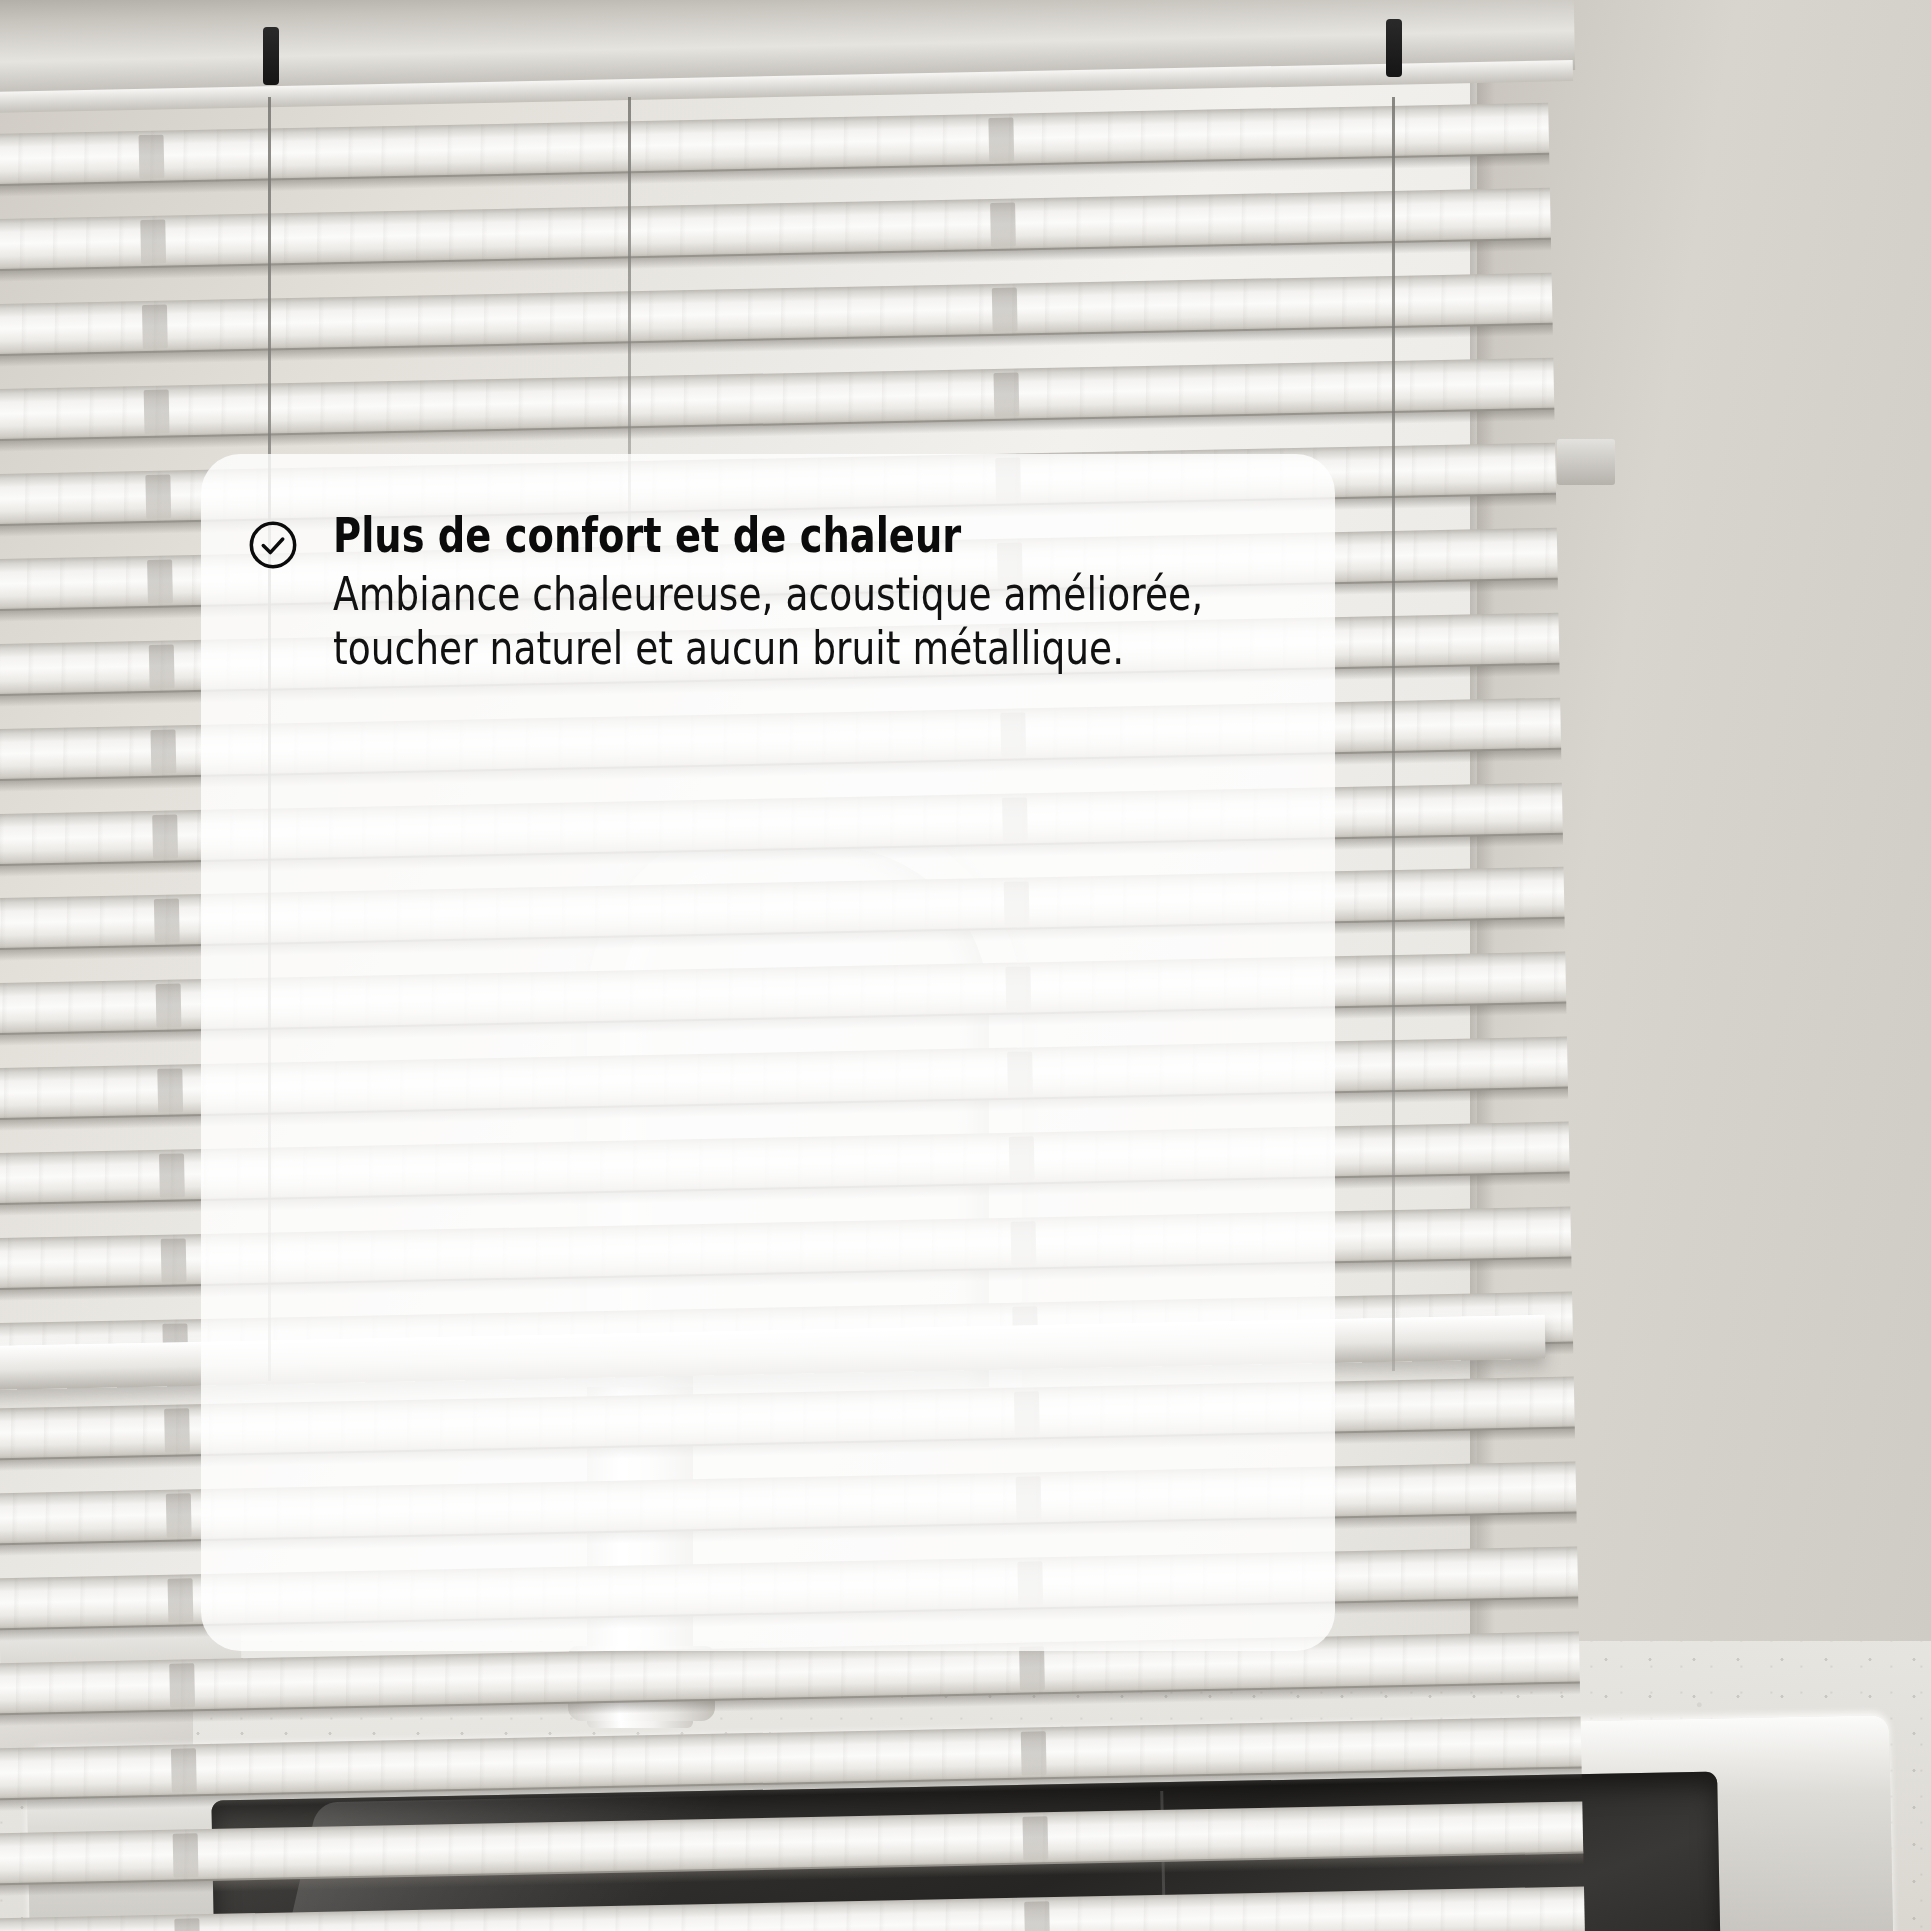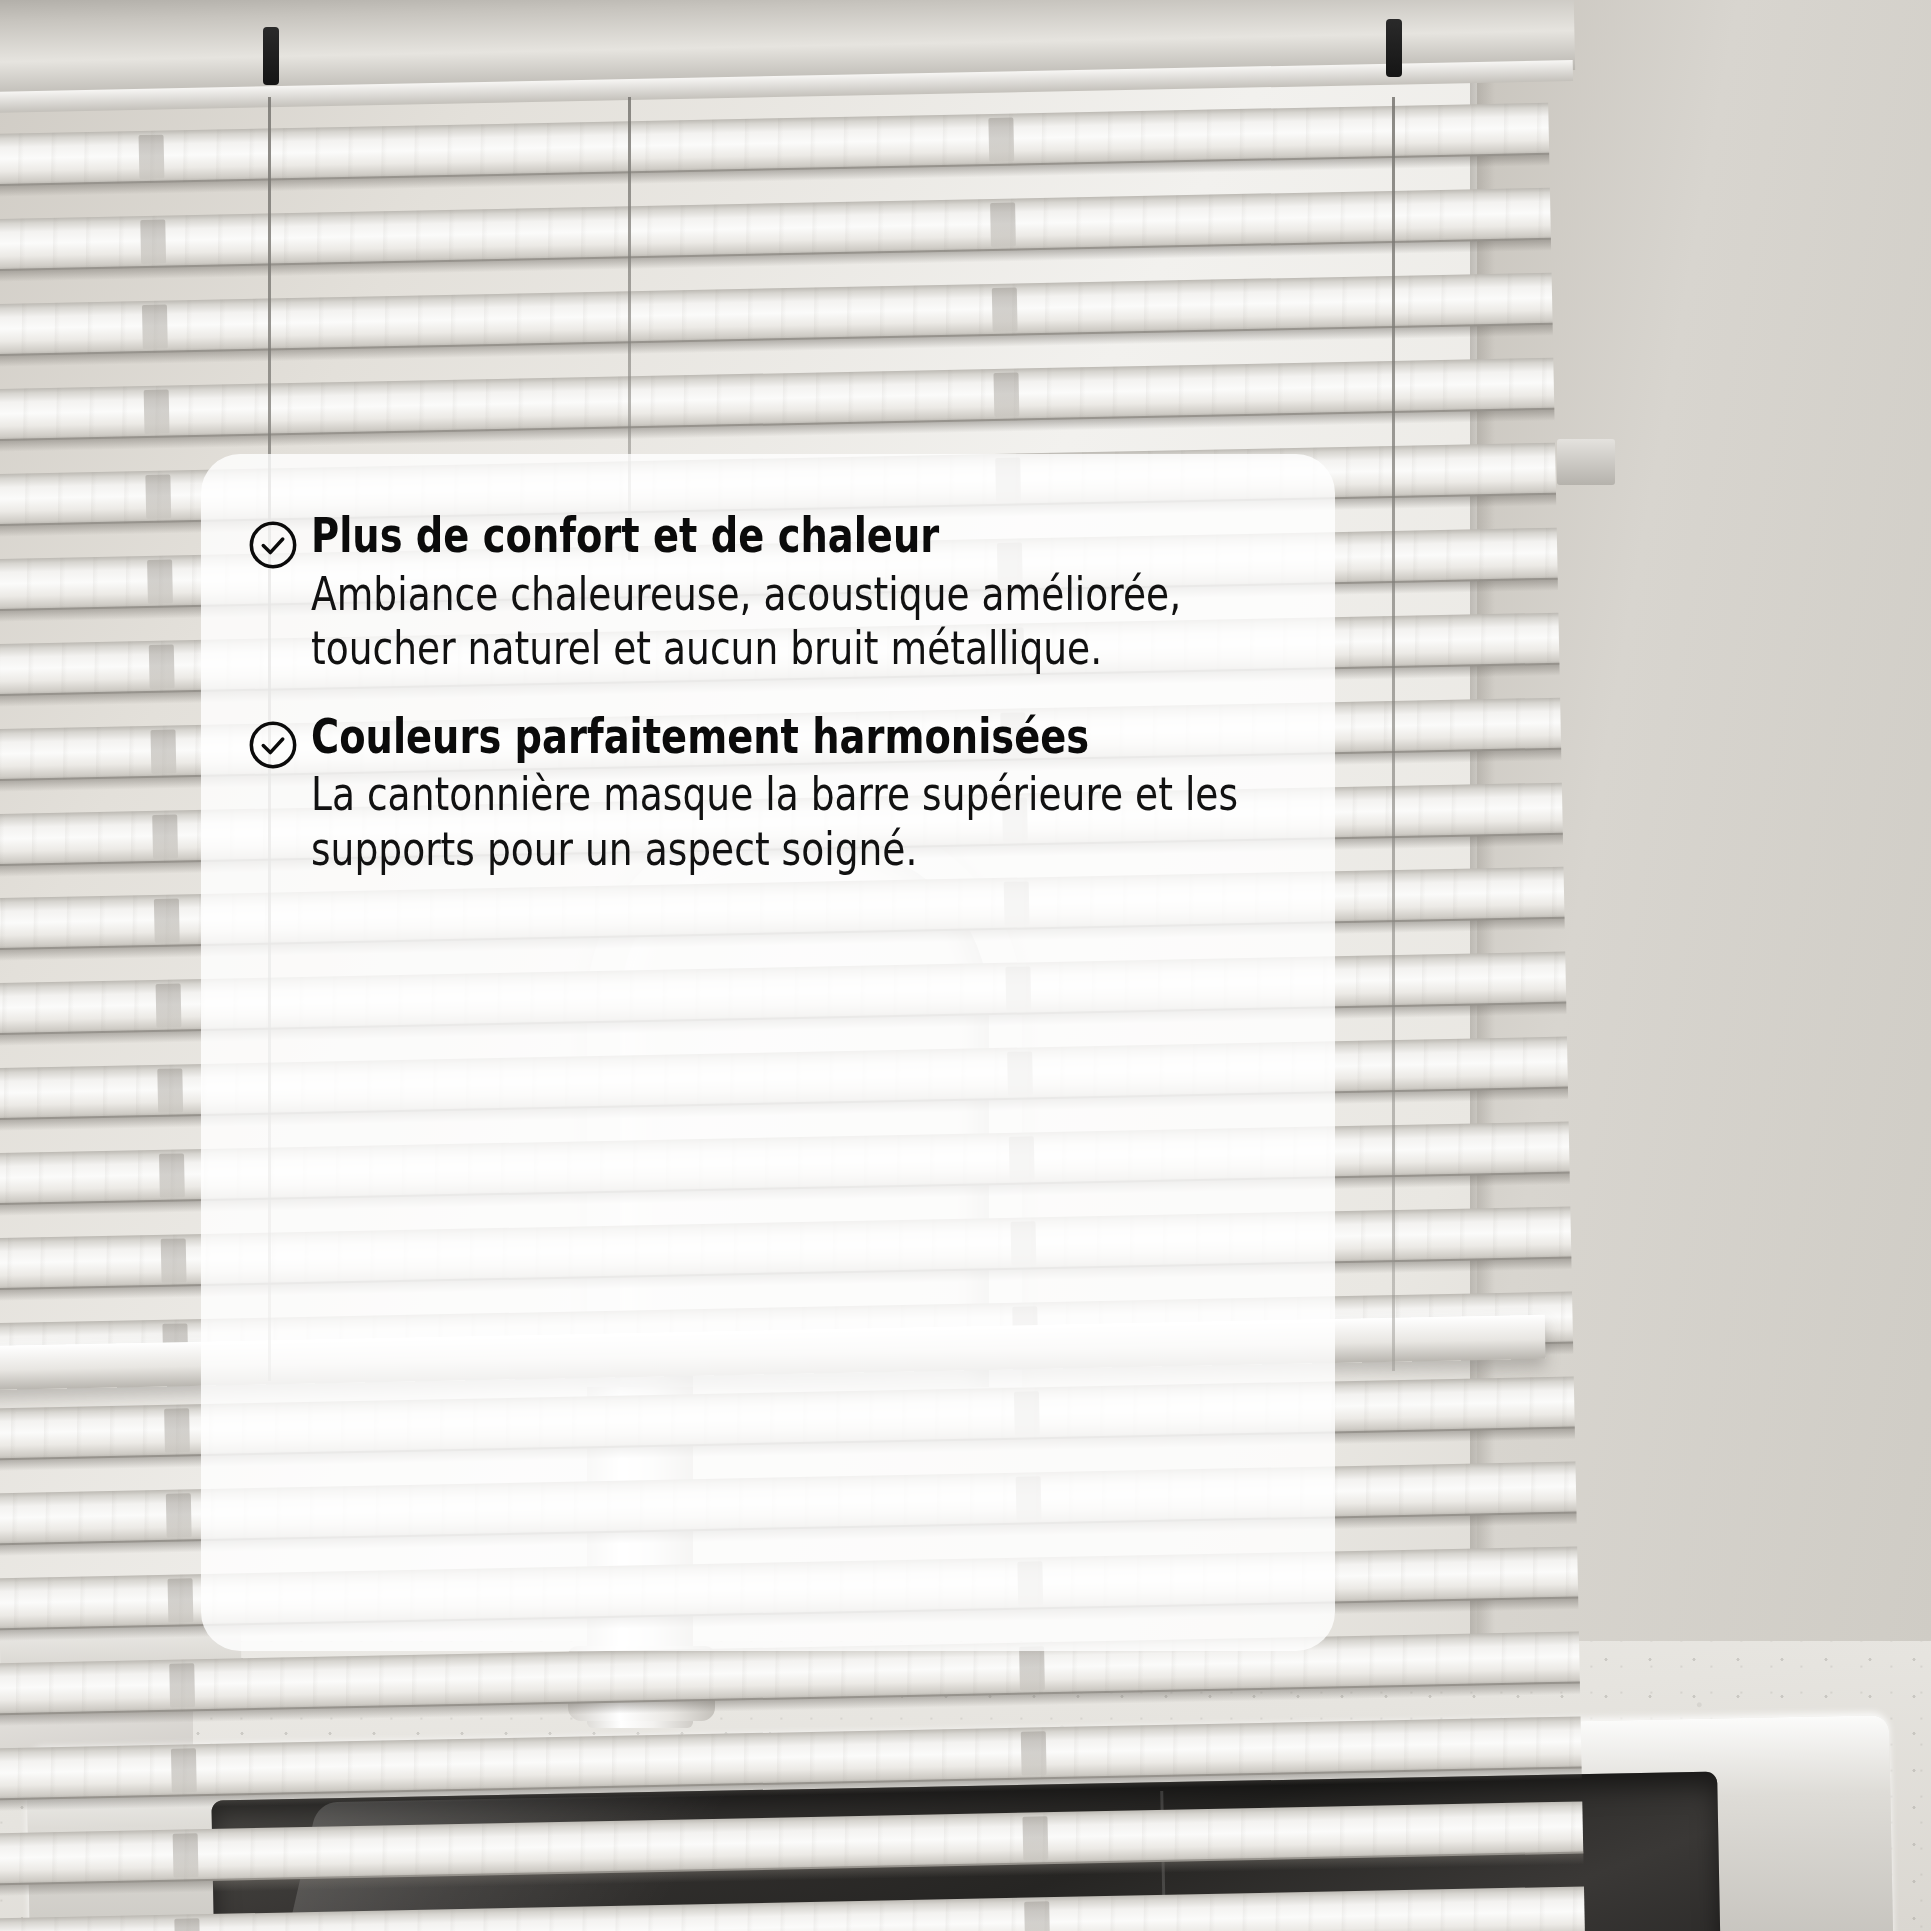--- a/index.html
+++ b/index.html
@@ -313,21 +313,21 @@
     padding: 56px 62px 39px 46px;
   }
   .benefit-list {
     display: flex;
     flex-direction: column;
     gap: 35px;
   }
   .benefit {
     display: flex;
     align-items: flex-start;
-    gap: 12px;
+    gap: 34px;
   }
   .check-icon {
     flex: 0 0 auto;
     width: 52px;
     height: 52px;
     margin-top: 8.7px;
   }
   .check-icon svg { display: block; width: 52px; height: 52px; }
   .benefit-body { flex: 1 1 auto; min-width: 0; }
   .benefit-title {
@@ -566,31 +566,19 @@
             <path d="M15 24.5 L21.5 31 L33 18.5" fill="none" stroke="#0b0b0b" stroke-width="3.2" stroke-linecap="round" stroke-linejoin="round"></path>
           </svg>
         </span>
         <div class="benefit-body">
           <div class="benefit-title">Plus de confort et de chaleur</div>
           <div class="benefit-desc">Ambiance chaleureuse, acoustique améliorée, toucher naturel et aucun bruit métallique.</div>
         </div>
       </div>
 
 
-      <div class="benefit">
-        <span class="check-icon">
-          <svg viewBox="0 0 48 48" aria-hidden="true">
-            <circle cx="24" cy="24" r="20" fill="none" stroke="#0b0b0b" stroke-width="3.2"></circle>
-            <path d="M15 24.5 L21.5 31 L33 18.5" fill="none" stroke="#0b0b0b" stroke-width="3.2" stroke-linecap="round" stroke-linejoin="round"></path>
-          </svg>
-        </span>
-        <div class="benefit-body">
-          <div class="benefit-title">Couleurs parfaitement harmonisées</div>
-          <div class="benefit-desc">La cantonnière masque la barre supérieure et les supports pour un aspect soigné.</div>
-        </div>
-      </div>
 
 
     </div>
   </div>
 
 </div>
 
 
 </body></html>

